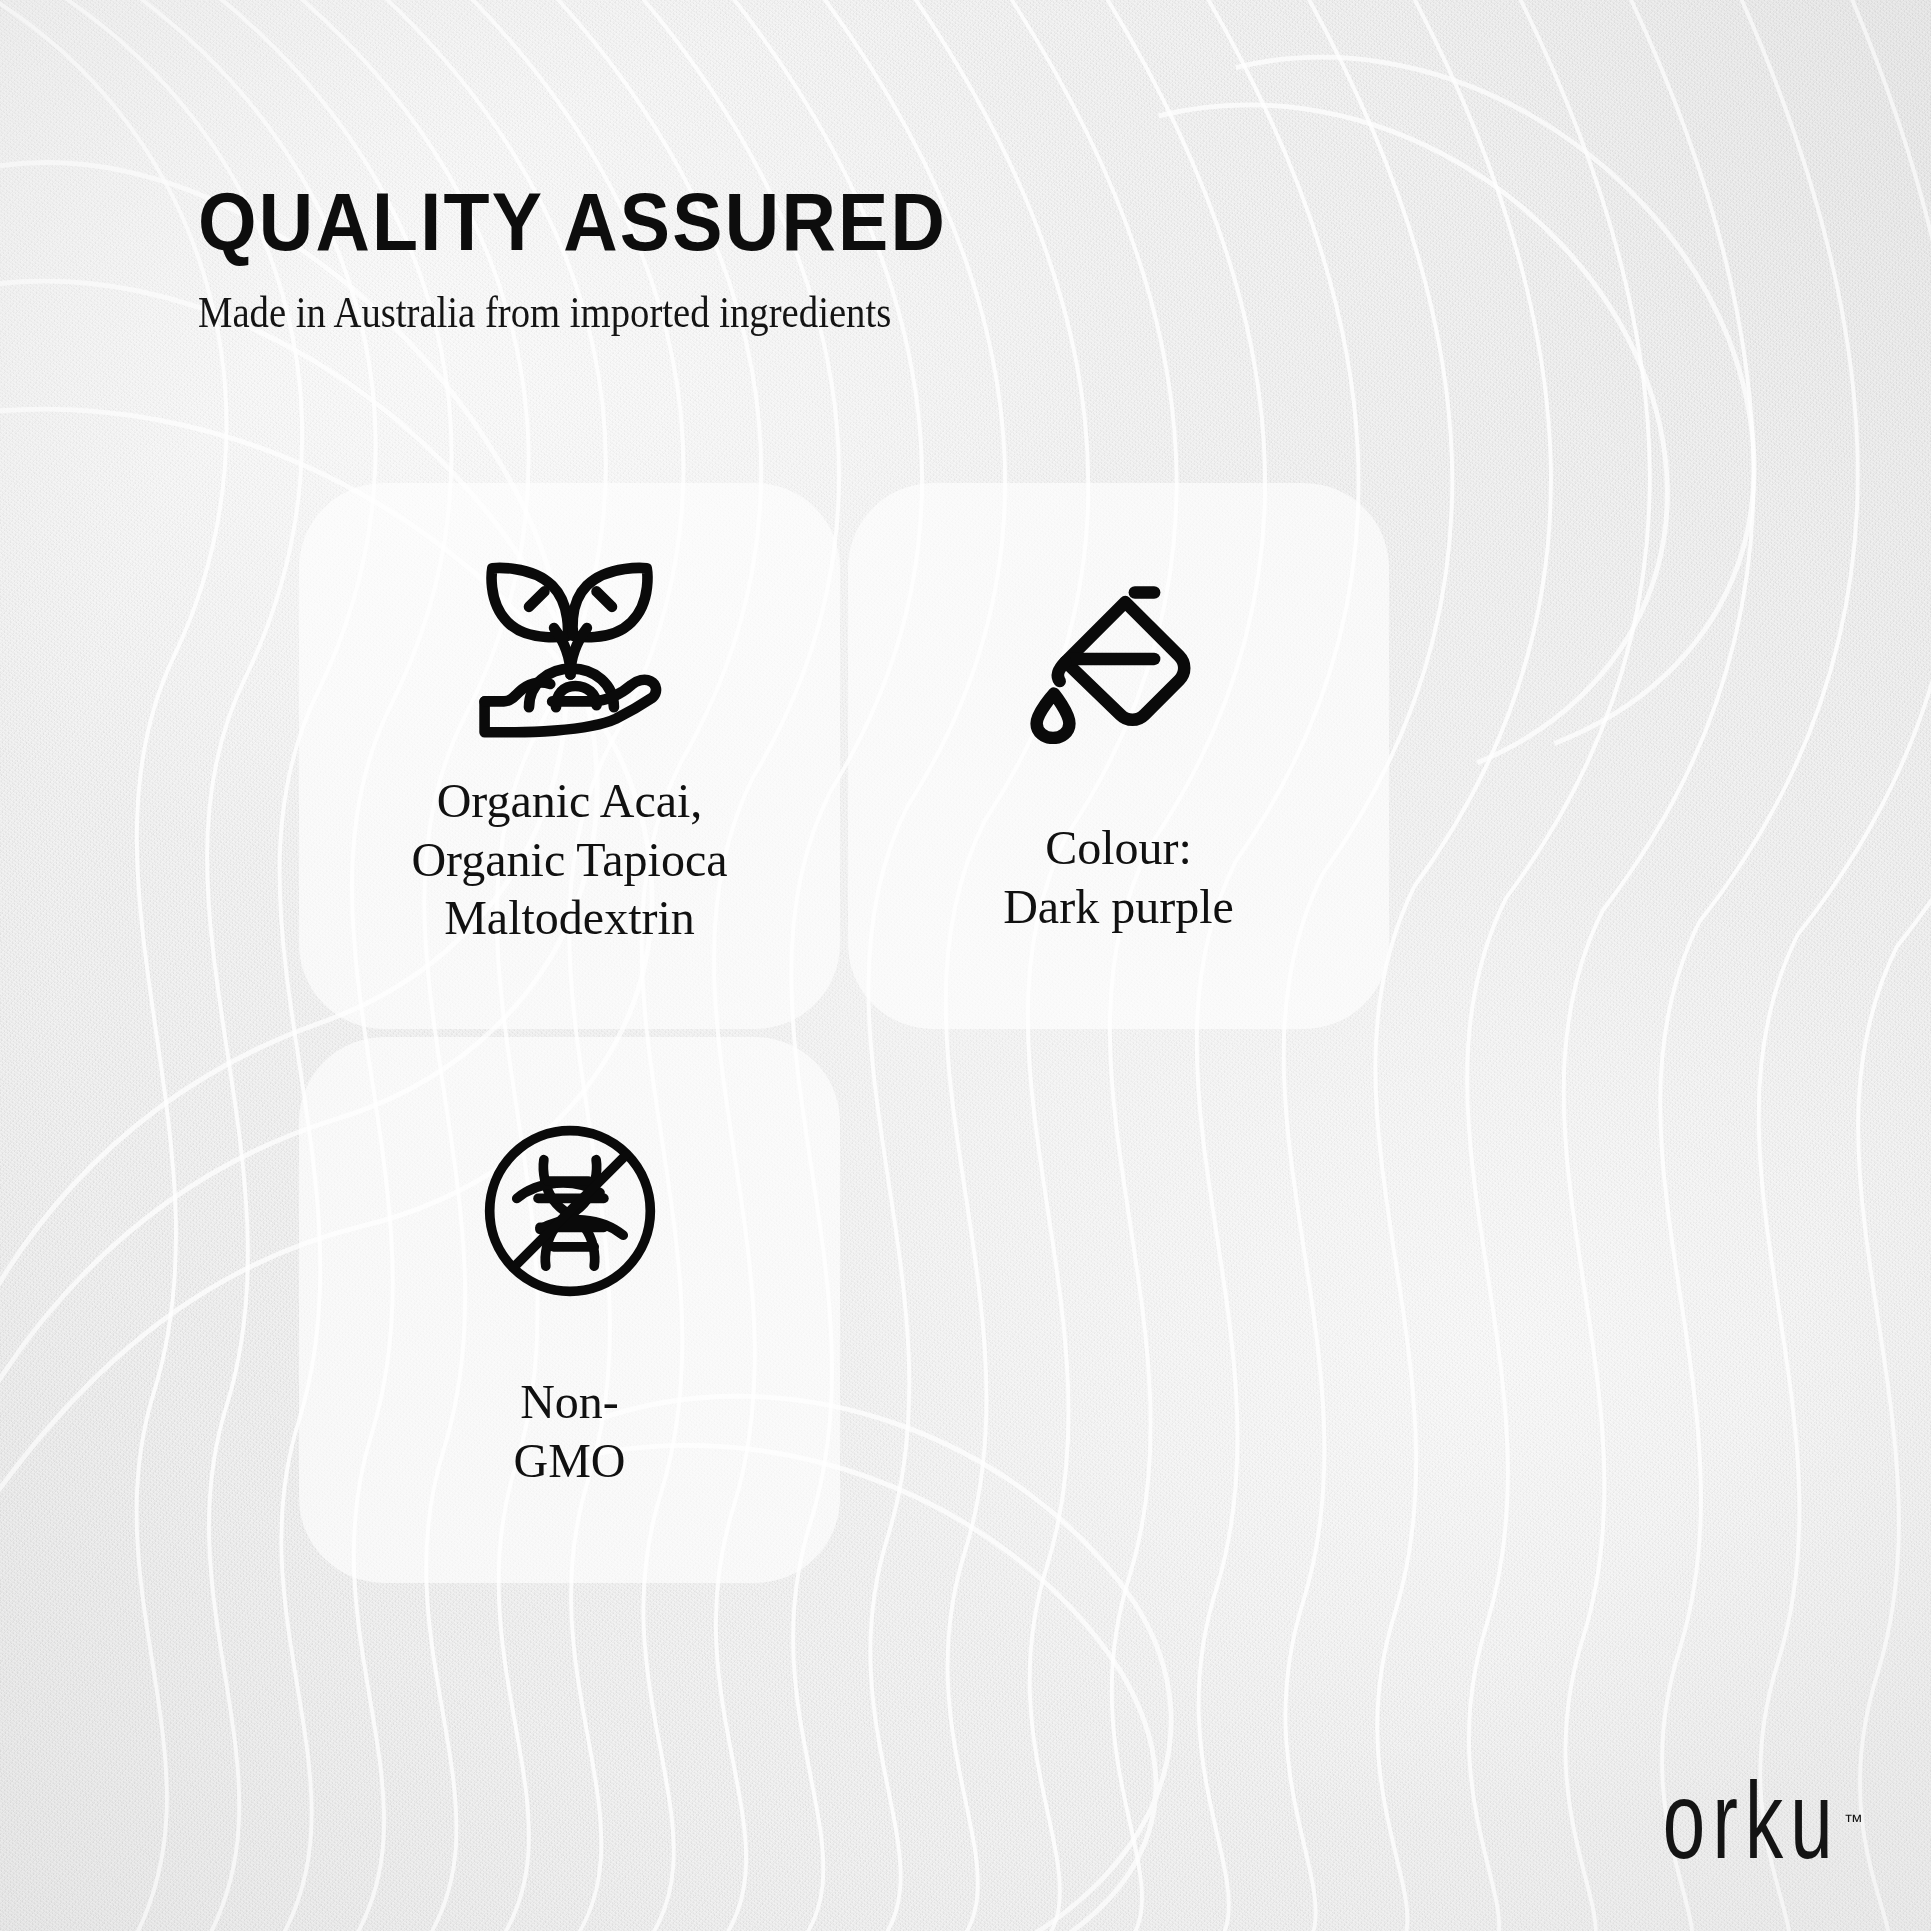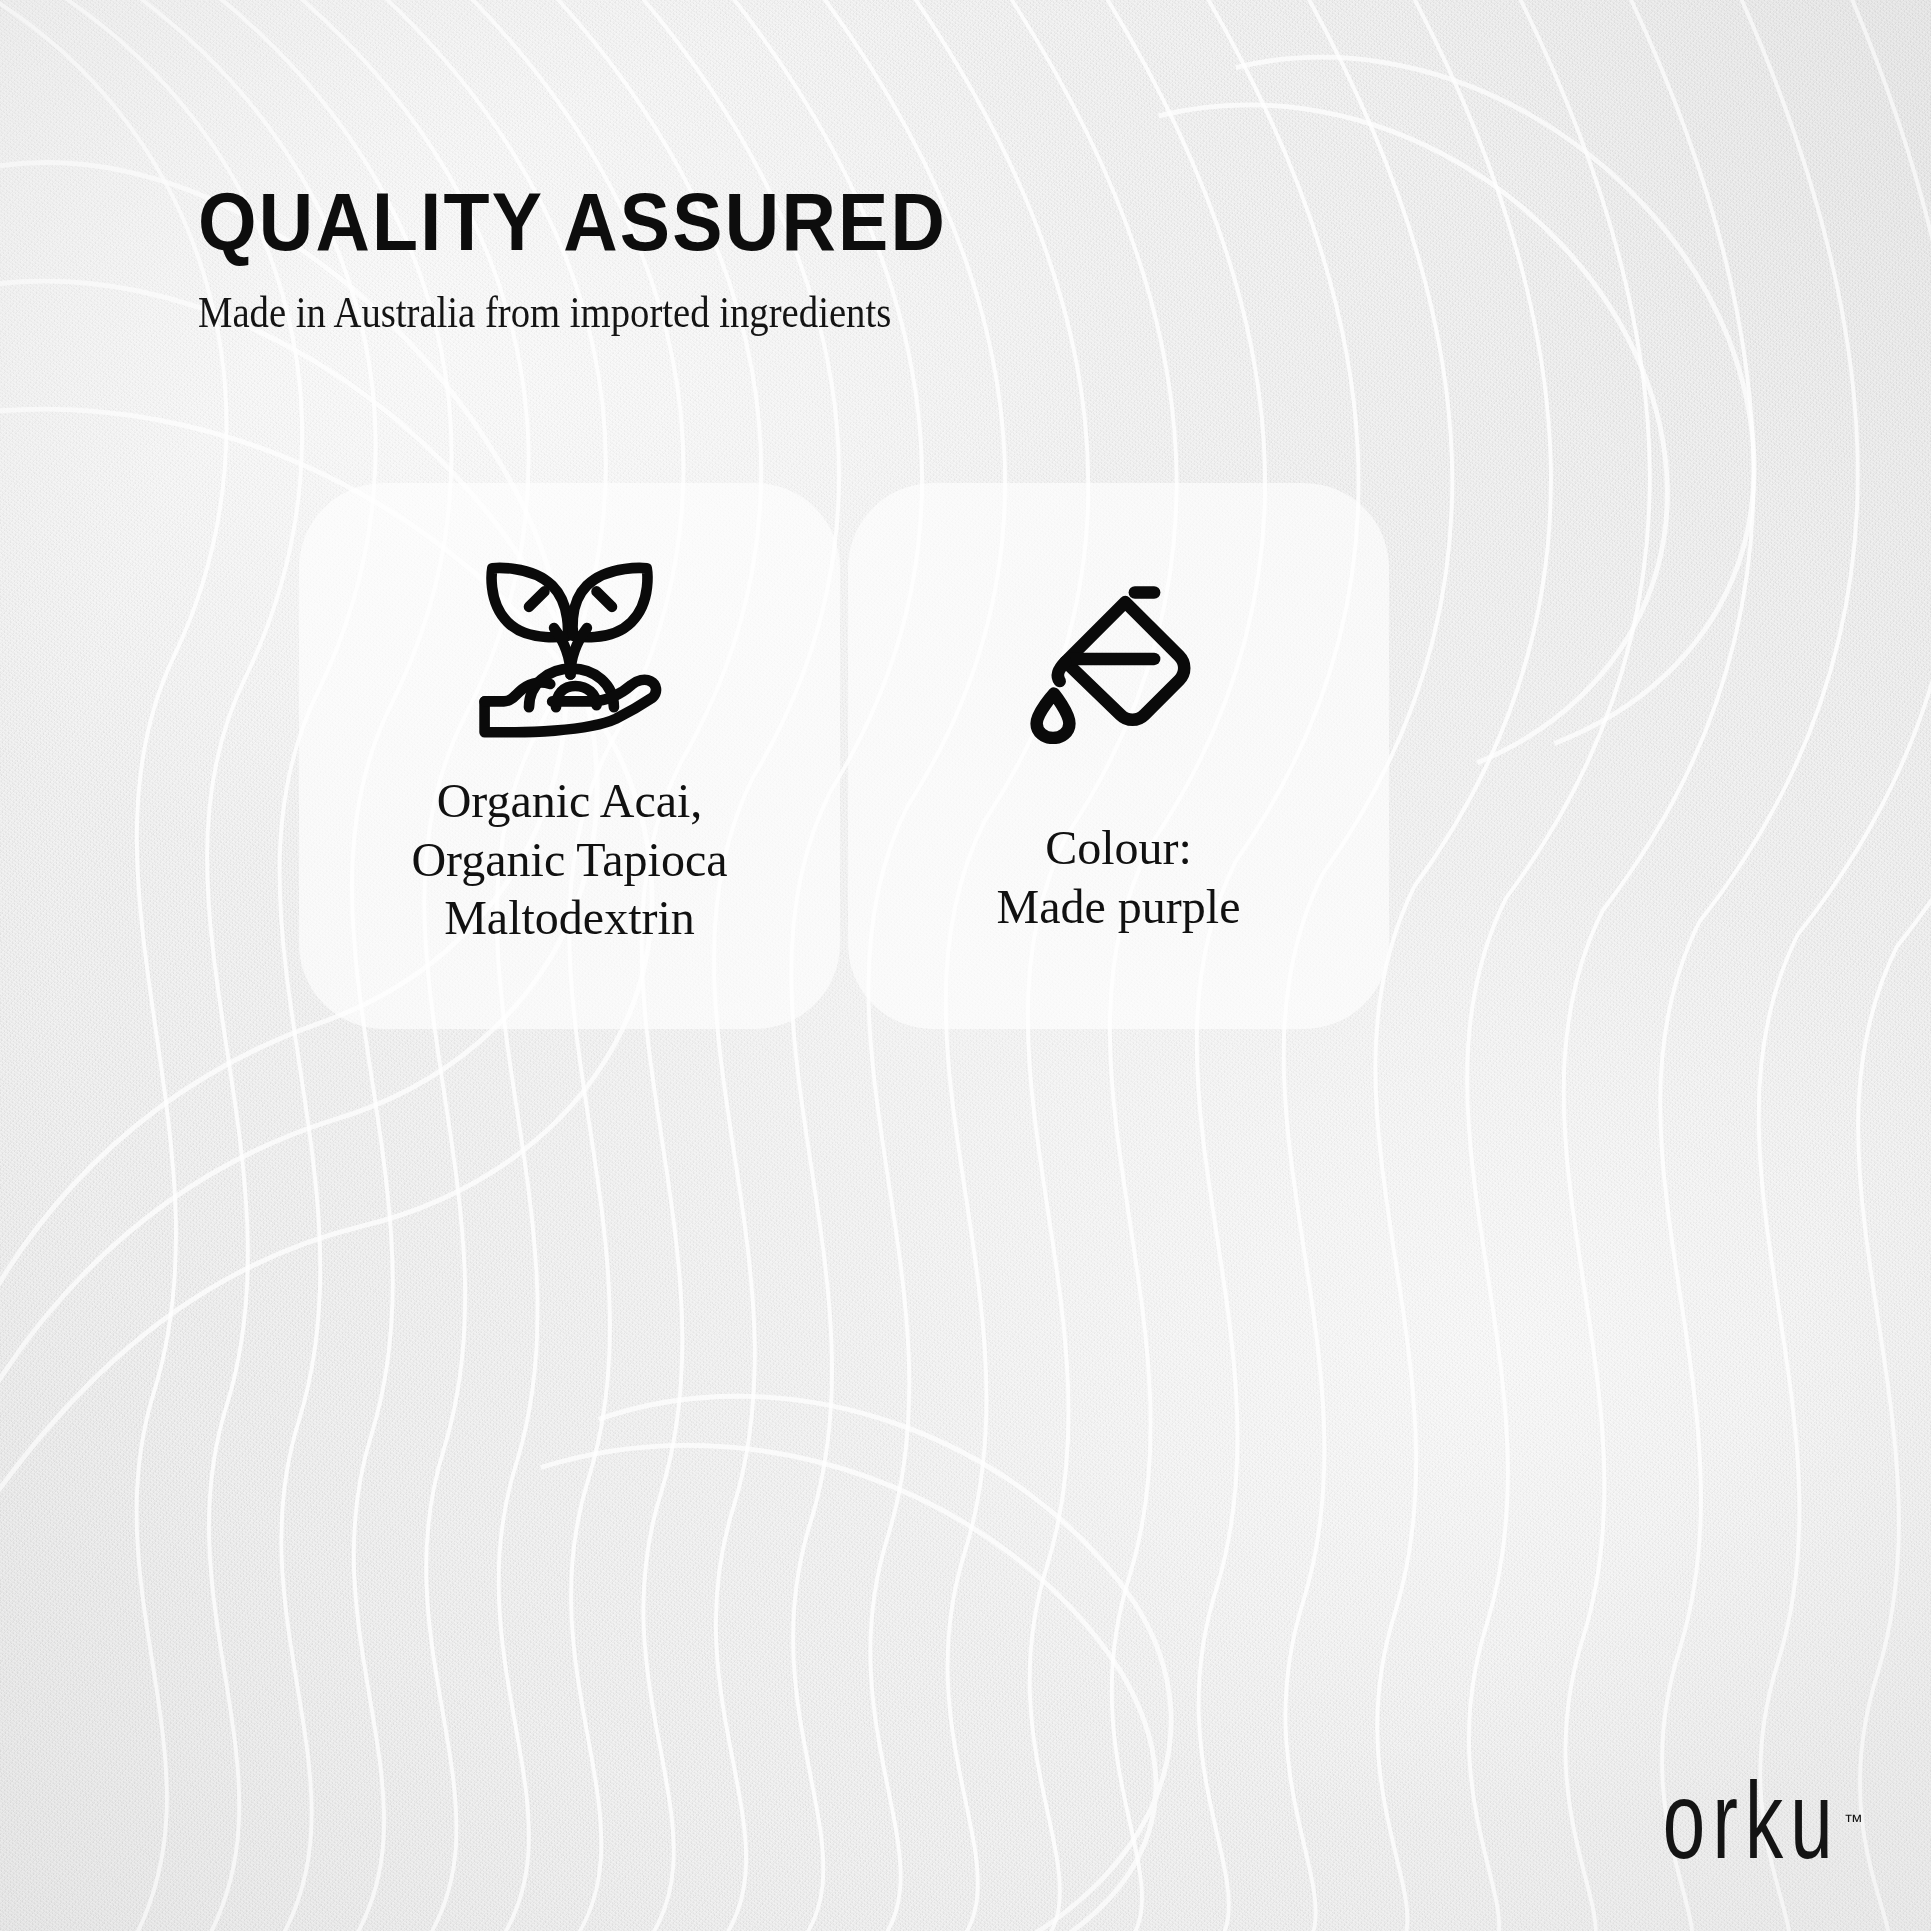--- a/index.html
+++ b/index.html
@@ -260,23 +260,46 @@
 
             <path d="M112,23 L132,23"></path>
 
             <path d="M40,95 C32,103 30,110 34,115"></path>
 
             <path d="M28,128 C28,128 10,148 10,159 C10,168 18,174 27,174 C36,174 44,168 44,159 C44,148 28,128 28,128 Z"></path>
           </g>
         </svg>
       </div>
       <div class="card-label">Colour:
-Made purple</div>
+Dark purple</div>
     </div>
 
+    <div class="card c4">
+      <div class="card-icon">
+        <svg width="180" height="180" viewBox="0 0 186 186" xmlns="http://www.w3.org/2000/svg">
+          <g fill="none" stroke="#0a0a0a" stroke-width="10" stroke-linecap="round" stroke-linejoin="round">
+            <circle cx="93" cy="93" r="83"></circle>
+
+            <path d="M66,40 C66,40 60,78 92,96 C124,114 118,150 118,150"></path>
+            <path d="M120,40 C120,40 126,78 94,96 C62,114 68,150 68,150"></path>
+
+            <path d="M38,80 C60,62 96,58 124,74"></path>
+            <path d="M62,112 C90,96 126,100 148,118"></path>
+            <path d="M70,62 L112,62"></path>
+            <path d="M60,80 L128,80"></path>
+            <path d="M62,110 L128,110"></path>
+            <path d="M76,130 L118,130"></path>
+
+            <path d="M35,151 L151,35"></path>
+          </g>
+        </svg>
+      </div>
+      <div class="card-label">Non-
+GMO</div>
+    </div>
 
   </div>
 
   <div class="logo">
     <span class="logo-word">orku</span>
     <span class="logo-tm">™</span>
   </div>
 
 </div>
 

